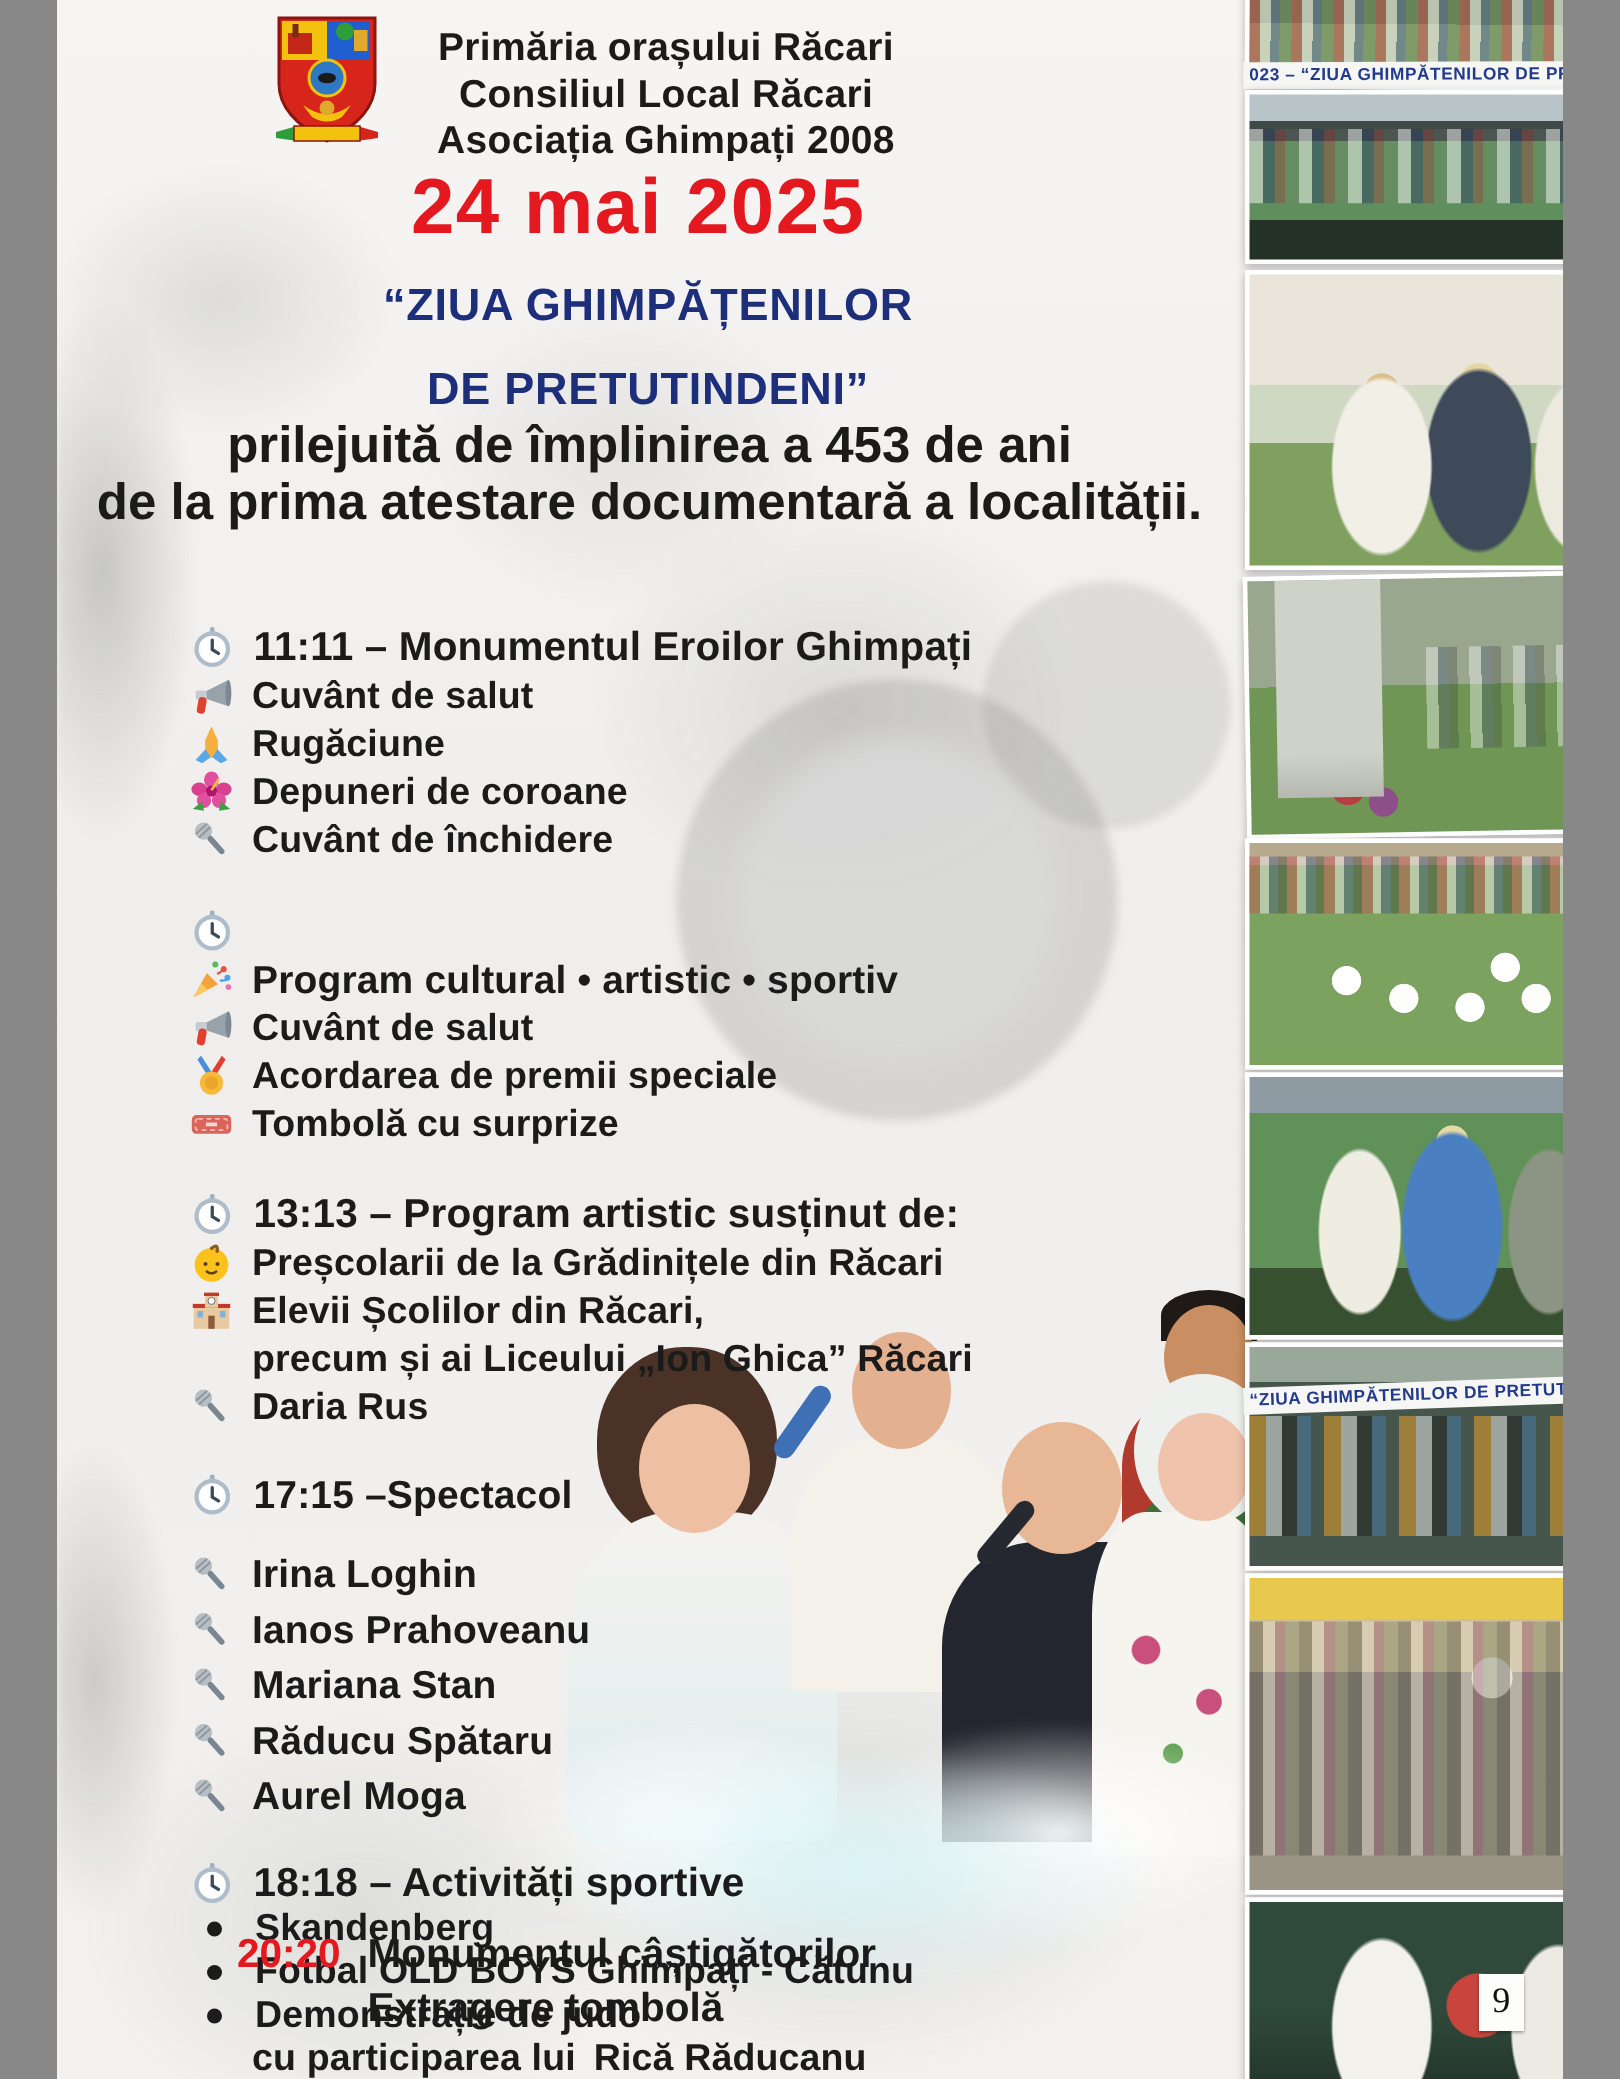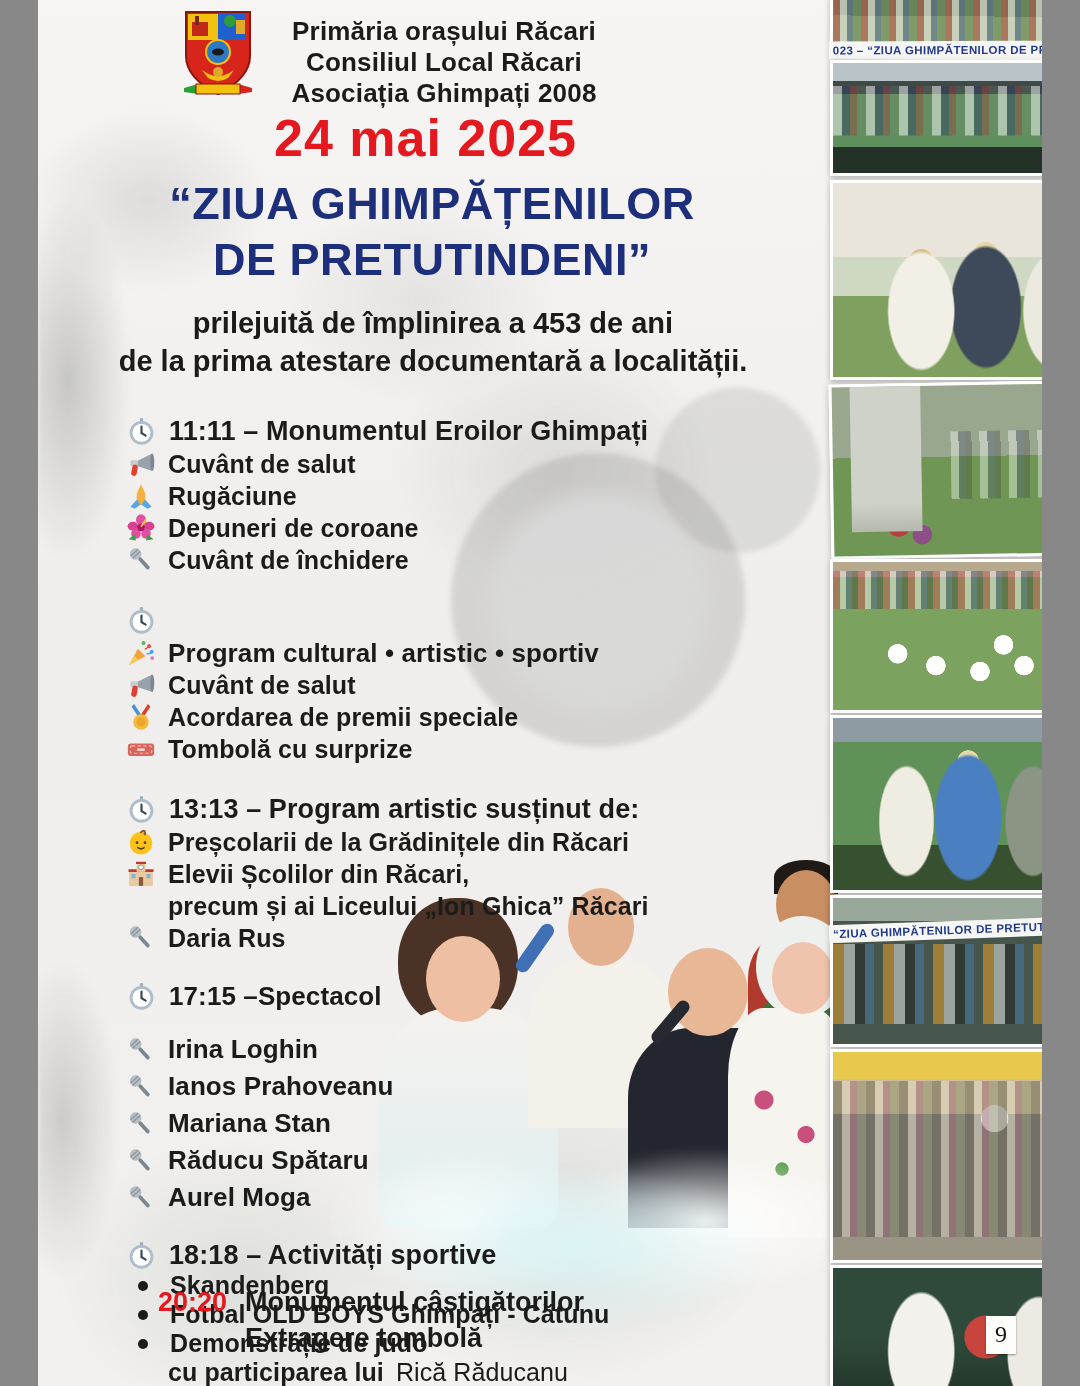--- a/index.html
+++ b/index.html
@@ -25,23 +25,23 @@
       radial-gradient(ellipse 260px 200px at 200px 1280px, rgba(110,120,110,.15), transparent 70%);
     filter:blur(2px);
   }
   
   .logo{position:absolute;left:140px;top:8px;width:80px;height:92px;z-index:4;}
   .org{position:absolute;left:228px;top:16px;width:356px;text-align:center;z-index:4;
        font-weight:bold;font-size:26px;line-height:31px;letter-spacing:.2px;}
   .date{position:absolute;left:105px;top:108px;width:565px;text-align:center;z-index:4;
         color:#e4191f;font-weight:bold;font-size:52px;letter-spacing:1px;}
   .title{position:absolute;left:20px;top:176px;width:748px;text-align:center;z-index:4;
-         color:#1d2e7b;font-weight:bold;font-size:45px;line-height:56px;letter-spacing:.5px;}
-  .subtitle{position:absolute;left:10px;top:304px;width:770px;text-align:center;z-index:4;
-         font-weight:bold;font-size:29px;line-height:38px;}
+         color:#1d2e7b;font-weight:bold;font-size:30px;line-height:56px;letter-spacing:.5px;}
+  .subtitle{position:absolute;left:10px;top:278px;width:770px;text-align:center;z-index:4;
+         font-weight:bold;font-size:34px;line-height:38px;}
   
   .agenda{position:absolute;left:88px;top:414px;width:672px;z-index:5;}
   .row{display:flex;align-items:center;gap:12px;min-height:32px;
        font-size:25px;font-weight:600;letter-spacing:.1px;}
   .row.head{font-size:27px;font-weight:bold;min-height:34px;}
   .row.strong{font-weight:bold;font-size:26px;}
   .row .ic{width:30px;height:30px;flex:0 0 30px;}
   .row.head .ic{width:31px;height:31px;flex:0 0 31px;}
   .ic.spacer{visibility:hidden;}
   .blk{margin-bottom:27px;}
@@ -422,21 +422,21 @@
       <div class="row">
           <span class="bullet-dot"></span>
           <span>Fotbal OLD BOYS Ghimpați - Cătunu</span>
         </div>
       <div class="row">
           <span class="bullet-dot"></span>
           <span>Demonstrație de judo</span>
         </div>
       <div class="row wrap-indent">
           <span>cu participarea lui </span>
-          <span style="font-weight:normal">Rică Răducanu</span>
+          <span style="font-weight:bold">Rică Răducanu</span>
         </div>
     </div>
 
   </div>
 
   <div class="finale">
     <span class="time">20:20</span>
     <div>
       <div>Monumentul câștigătorilor</div>
       <div>Extragere tombolă</div>

